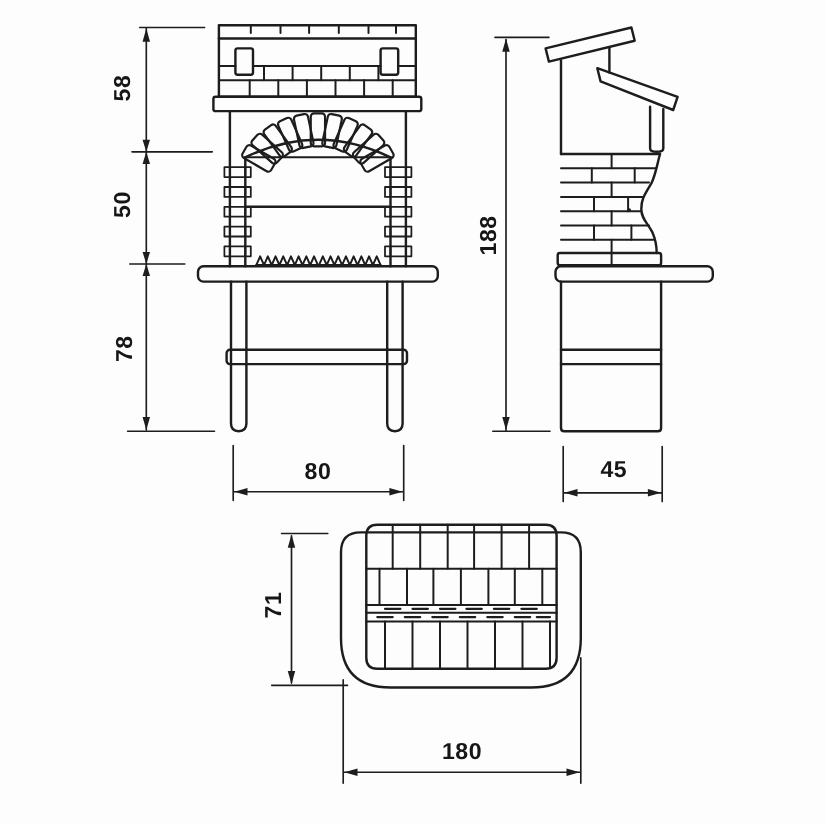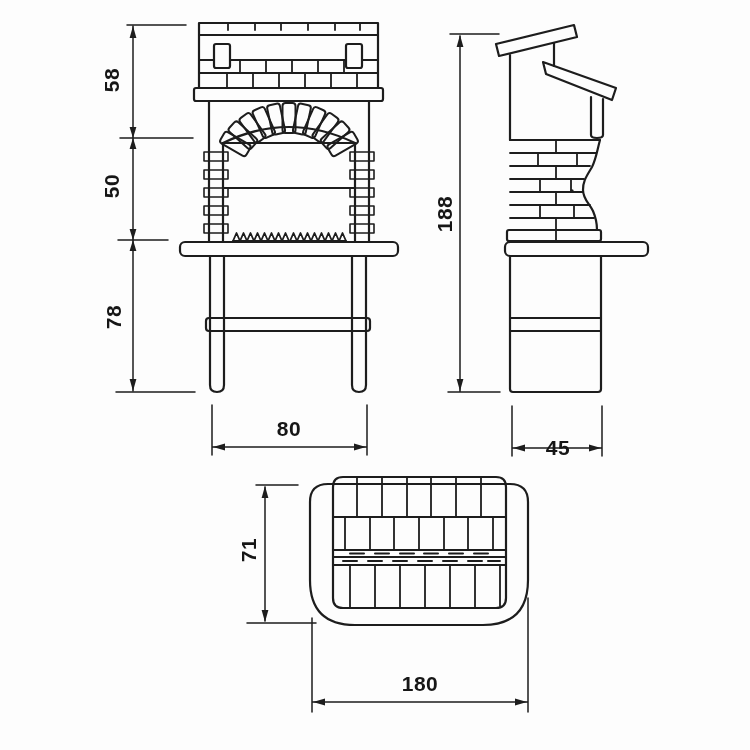--- a/index.html
+++ b/index.html
@@ -160,17 +160,17 @@
       <polygon points="527,702 515,698.6 515,705.4" fill="#1d1d1d" stroke="none"></polygon>
     </g>
   </g>
 </svg>
 
 <div class="dim-label rot" style="left:112px;top:80px">58</div>
 <div class="dim-label rot" style="left:112px;top:186px">50</div>
 <div class="dim-label rot" style="left:114px;top:317px">78</div>
 <div class="dim-label" style="left:289px;top:429px">80</div>
 <div class="dim-label rot" style="left:445px;top:214px">188</div>
-<div class="dim-label" style="left:558px;top:448px">45</div>
+<div class="dim-label" style="left:558px;top:428px">45</div>
 <div class="dim-label rot" style="left:249px;top:550px">71</div>
 <div class="dim-label" style="left:420px;top:684px">180</div>
 
 </div>
 
 </body></html>

